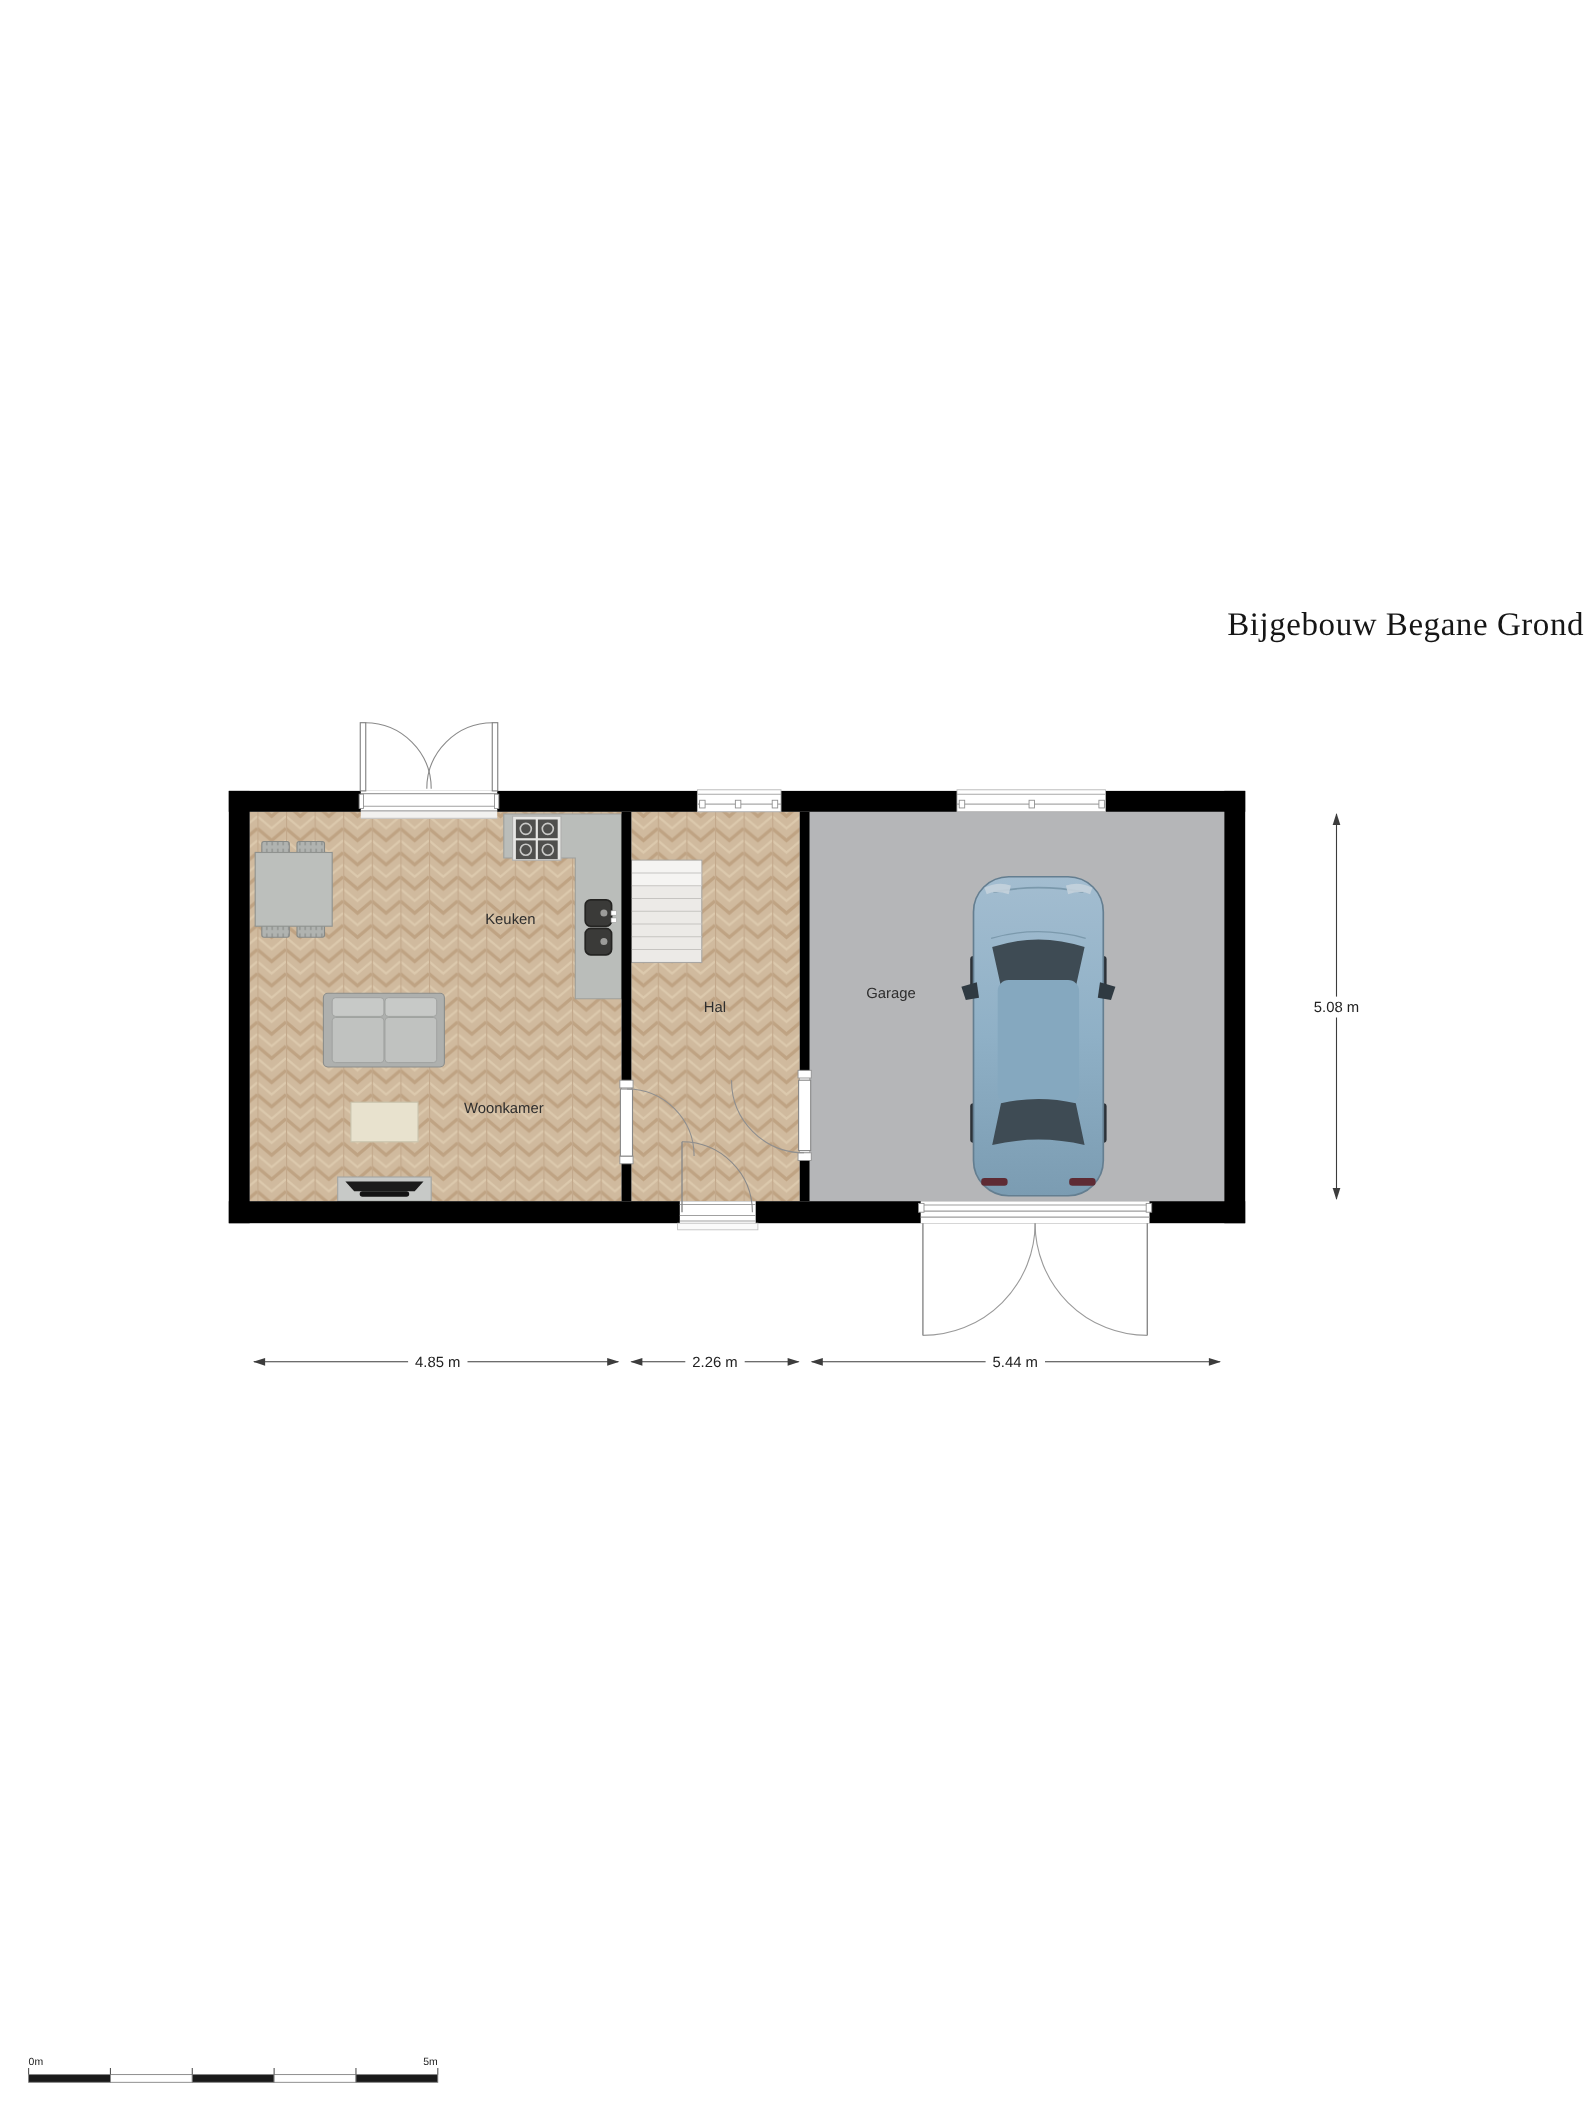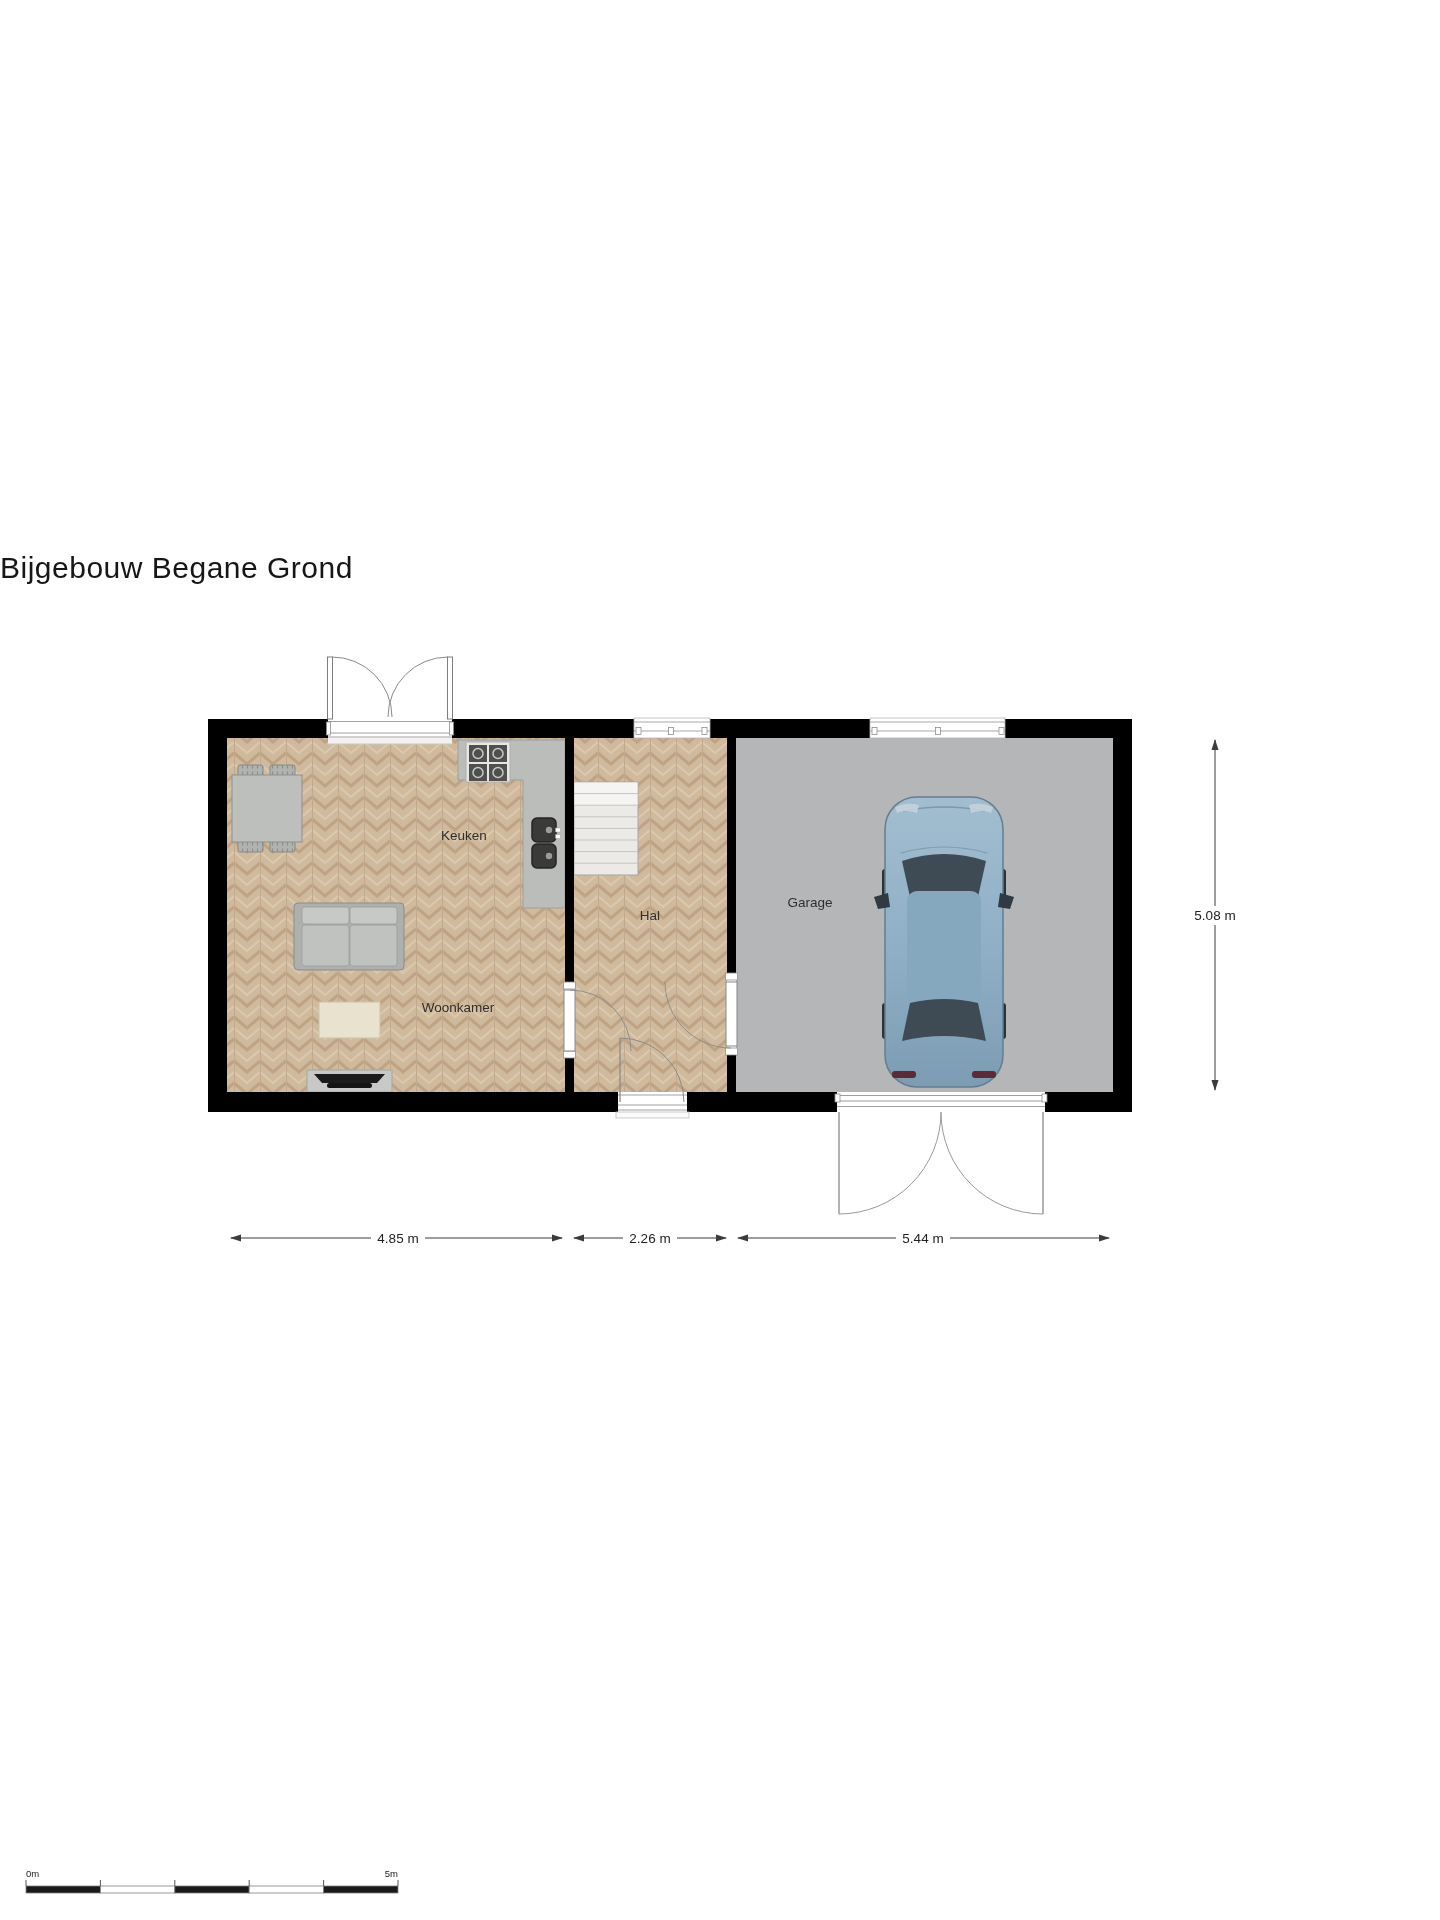--- a/index.html
+++ b/index.html
@@ -2,21 +2,21 @@
 <html><head>
 <meta charset="utf-8">
 <style>
   html,body { margin:0; padding:0; background:#ffffff; }
   .page {
     position:relative; width:1440px; height:1920px; background:#ffffff;
     font-family:"Liberation Sans", sans-serif; overflow:hidden;
   }
   .plan-title {
     position:absolute; top:551px; left:0; width:100%;
-    text-align:left; font-size:30px; color:#161616; letter-spacing:0.5px;
+    text-align:right; font-size:30px; color:#161616; letter-spacing:0.5px;font-family:Liberation Serif, serif;
   }
   svg.plan { position:absolute; top:0; left:0; }
   svg text { font-family:"Liberation Sans", sans-serif; }
 </style>
 </head>
 <body>
 
 <div class="page">
 
   <div class="plan-title">Bijgebouw Begane Grond</div>

